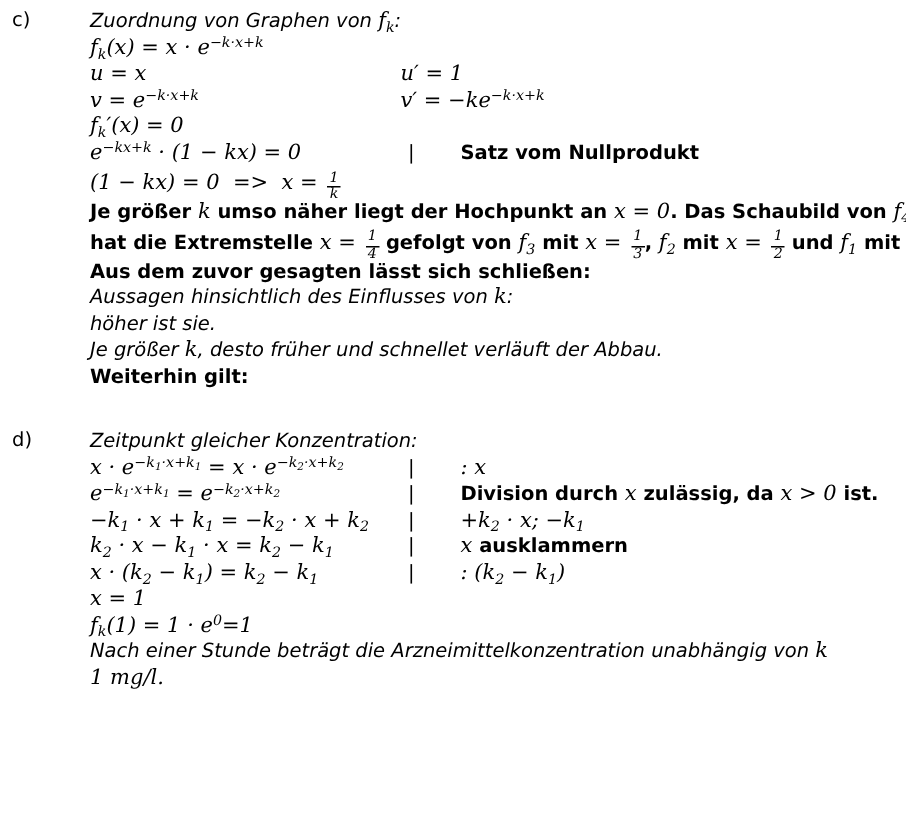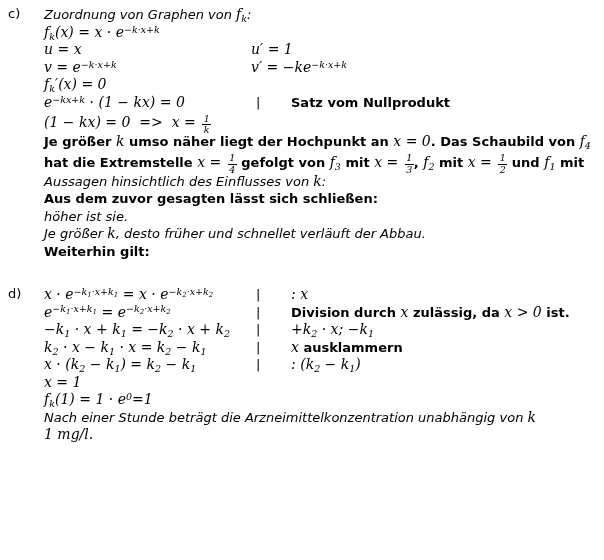--- a/index.html
+++ b/index.html
@@ -21,21 +21,21 @@
   .doc { position: relative; }
   .section { position: relative; }
   .section + .section { margin-top: 26px; }
   .sec-label {
     position: absolute;
     left: 8px;
     top: 0;
   }
   .line {
     position: relative;
-    margin-left: 44px;
+    margin-left: 60px;
     height: 17.5px;
     line-height: 17.5px;
     white-space: pre;
   }
   .line.tall {
     height: 22px;
     line-height: 22px;
   }
   .seg-t { font-style: normal; font-weight: bold; }
   .seg-i { font-style: italic; }
@@ -91,28 +91,29 @@
       <span class="sec-label">c)</span>
       <div class="line"><span class="seg-i">Zuordnung von Graphen von </span><span class="seg-m">f</span><span class="seg-sub">k</span><span class="seg-i">:</span></div>
       <div class="line"><span class="seg-m">f</span><span class="seg-sub">k</span><span class="seg-m">(x) = x · e</span><span class="seg-sup">−k·x+k</span></div>
       <div class="line"><span class="seg-m">u = x</span><span class="col2"><span class="seg-m">u′ = 1</span></span></div>
       <div class="line"><span class="seg-m">v = e</span><span class="seg-sup">−k·x+k</span><span class="col2"><span class="seg-m">v′ = −ke</span><span class="seg-sup">−k·x+k</span></span></div>
       <div class="line"><span class="seg-m">f</span><span class="seg-sub">k</span><span class="seg-m">′(x) = 0</span></div>
       <div class="line"><span class="seg-m">e</span><span class="seg-sup">−kx+k</span><span class="seg-m"> · (1 − kx) = 0</span><span class="pipe">|</span><span class="comment"><span class="seg-t">Satz vom Nullprodukt</span></span></div>
       <div class="line tall"><span class="seg-m">(1 − kx) = 0  =&gt;  x = </span><span class="seg-frac"><span class="num">1</span><span class="den">k</span></span></div>
       <div class="line"><span class="seg-t">Je größer </span><span class="seg-m">k</span><span class="seg-t"> umso näher liegt der Hochpunkt an </span><span class="seg-m">x = 0</span><span class="seg-t">. Das Schaubild von </span><span class="seg-m">f</span><span class="seg-sub">4</span></div>
       <div class="line tall"><span class="seg-t">hat die Extremstelle </span><span class="seg-m">x = </span><span class="seg-frac"><span class="num">1</span><span class="den">4</span></span><span class="seg-t"> gefolgt von </span><span class="seg-m">f</span><span class="seg-sub">3</span><span class="seg-t"> mit </span><span class="seg-m">x = </span><span class="seg-frac"><span class="num">1</span><span class="den">3</span></span><span class="seg-t">, </span><span class="seg-m">f</span><span class="seg-sub">2</span><span class="seg-t"> mit </span><span class="seg-m">x = </span><span class="seg-frac"><span class="num">1</span><span class="den">2</span></span><span class="seg-t"> und </span><span class="seg-m">f</span><span class="seg-sub">1</span><span class="seg-t"> mit</span></div>
+      <div class="line"><span class="seg-t">Aus dem zuvor gesagten lässt sich schließen:</span></div>
       <div class="line"><span class="seg-i">Aussagen hinsichtlich des Einflusses von </span><span class="seg-m">k</span><span class="seg-i">:</span></div>
-      <div class="line"><span class="seg-t">Aus dem zuvor gesagten lässt sich schließen:</span></div>
       <div class="line"><span class="seg-i">höher ist sie.</span></div>
       <div class="line"><span class="seg-i">Je größer </span><span class="seg-m">k</span><span class="seg-i">, desto früher und schnellet verläuft der Abbau.</span></div>
       <div class="line"><span class="seg-t">Weiterhin gilt:</span></div>
     </div>
     <div class="section">
       <span class="sec-label">d)</span>
+      <div class="line"><span class="seg-i">Zeitpunkt gleicher Konzentration:</span></div>
       <div class="line"><span class="seg-m">x · e</span><span class="seg-sup">−k<span class="seg-sub">1</span>·x+k<span class="seg-sub">1</span></span><span class="seg-m"> = x · e</span><span class="seg-sup">−k<span class="seg-sub">2</span>·x+k<span class="seg-sub">2</span></span><span class="pipe">|</span><span class="comment"><span class="seg-m">: x</span></span></div>
       <div class="line"><span class="seg-m">e</span><span class="seg-sup">−k<span class="seg-sub">1</span>·x+k<span class="seg-sub">1</span></span><span class="seg-m"> = e</span><span class="seg-sup">−k<span class="seg-sub">2</span>·x+k<span class="seg-sub">2</span></span><span class="pipe">|</span><span class="comment"><span class="seg-t">Division durch </span><span class="seg-m">x</span><span class="seg-t"> zulässig, da </span><span class="seg-m">x &gt; 0</span><span class="seg-t"> ist.</span></span></div>
       <div class="line"><span class="seg-m">−k</span><span class="seg-sub">1</span><span class="seg-m"> · x + k</span><span class="seg-sub">1</span><span class="seg-m"> = −k</span><span class="seg-sub">2</span><span class="seg-m"> · x + k</span><span class="seg-sub">2</span><span class="pipe">|</span><span class="comment"><span class="seg-m">+k</span><span class="seg-sub">2</span><span class="seg-m"> · x; −k</span><span class="seg-sub">1</span></span></div>
       <div class="line"><span class="seg-m">k</span><span class="seg-sub">2</span><span class="seg-m"> · x − k</span><span class="seg-sub">1</span><span class="seg-m"> · x = k</span><span class="seg-sub">2</span><span class="seg-m"> − k</span><span class="seg-sub">1</span><span class="pipe">|</span><span class="comment"><span class="seg-m">x</span><span class="seg-t"> ausklammern</span></span></div>
       <div class="line"><span class="seg-m">x · (k</span><span class="seg-sub">2</span><span class="seg-m"> − k</span><span class="seg-sub">1</span><span class="seg-m">) = k</span><span class="seg-sub">2</span><span class="seg-m"> − k</span><span class="seg-sub">1</span><span class="pipe">|</span><span class="comment"><span class="seg-m">: (k</span><span class="seg-sub">2</span><span class="seg-m"> − k</span><span class="seg-sub">1</span><span class="seg-m">)</span></span></div>
       <div class="line"><span class="seg-m">x = 1</span></div>
       <div class="line"><span class="seg-m">f</span><span class="seg-sub">k</span><span class="seg-m">(1) = 1 · e</span><span class="seg-sup">0</span><span class="seg-m">=1</span></div>
       <div class="line"><span class="seg-i">Nach einer Stunde beträgt die Arzneimittelkonzentration unabhängig von </span><span class="seg-m">k</span></div>
       <div class="line"><span class="seg-m">1 mg/l.</span></div>
     </div>

